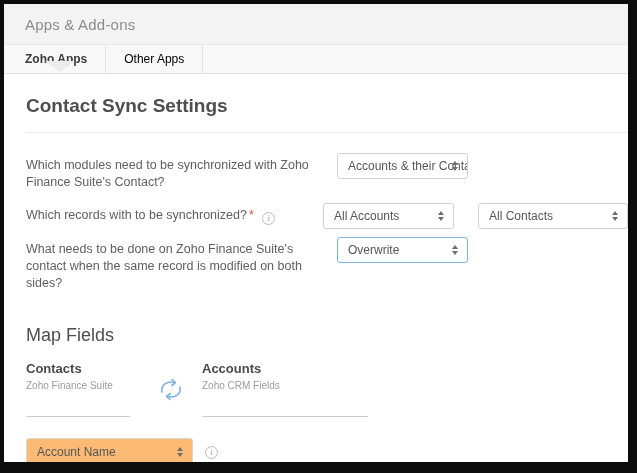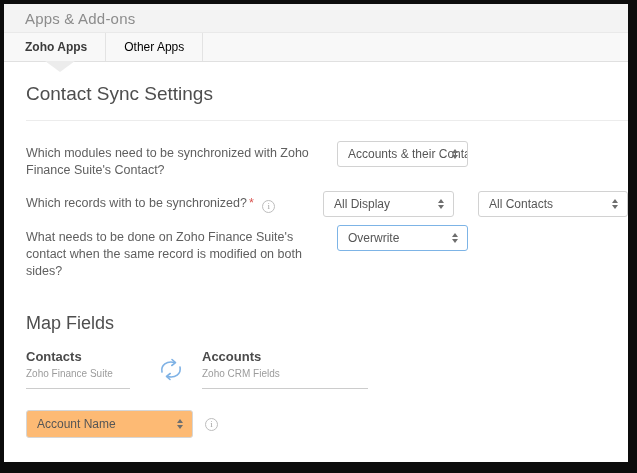--- a/index.html
+++ b/index.html
@@ -9,21 +9,21 @@
     font-family:"Liberation Sans", sans-serif;
     -webkit-font-smoothing:antialiased;
   }
   .inner {
     position:absolute; left:4px; top:4px; width:624px; height:458px;
     background:#ffffff; overflow:hidden;
   }
 
   
   .topbar {
-    height:29px; background:#f3f3f3; border-bottom:1px solid #e9e9e9;
+    height:41px; background:#f3f3f3; border-bottom:1px solid #e9e9e9;
     display:flex; align-items:center; padding-left:21px; box-sizing:border-box;
   }
   .topbar-title { font-size:15px; color:#8c8c8c; letter-spacing:.2px; }
 
   .tabbar {
     height:28px; background:#f8f8f8; border-bottom:1px solid #e0e0e0;
     display:flex; align-items:stretch; position:relative;
   }
   .tab {
     display:flex; align-items:center; padding:0 18px;
@@ -34,21 +34,21 @@
   .tab.active { color:#3b3b3b; font-weight:bold; }
   .tab-pointer {
     position:absolute; left:41px; top:57px; width:0; height:0;
     border-left:15px solid transparent; border-right:15px solid transparent;
     border-top:11px solid #ececec; z-index:2;
   }
 
   
   .content { padding:0 0 0 22px; }
   .h-main {
-    margin:21px 0 15px 0; font-size:19px; font-weight:400; color:#4e4e4e;
+    margin:21px 0 15px 0; font-size:19px; font-weight:700; color:#4e4e4e;
   }
   .rule { border:none; border-top:1px solid #ececec; margin:0; }
 
   .qrows { margin-top:20px; }
   .qrow { display:flex; align-items:flex-start; margin-bottom:12px; }
   .qrow.tight { margin-bottom:8px; }
   .qlabel {
     width:311px; font-size:12.5px; color:#5f5f5f; line-height:17px;
     padding-top:4px; box-sizing:border-box; padding-right:20px;
   }
@@ -82,21 +82,21 @@
   .info-icon::after { content:"i"; font-size:9px; font-family:"Liberation Serif", serif; line-height:1; }
 
   
   .h-map { margin:33px 0 15px 0; font-size:18px; font-weight:400; color:#4e4e4e; }
   .map-cols { display:flex; align-items:stretch; }
   .mcol { display:flex; flex-direction:column; }
   .mcol-left  { width:104px; margin-right:10px; }
   .mcol-right { width:166px; }
   .mcol-title { font-size:13px; font-weight:bold; color:#4a4a4a; margin-bottom:4px; }
   .mcol-sub   { font-size:10px; color:#9c9c9c; }
-  .mcol-line  { border-bottom:1px solid #cccccc; padding-bottom:9px; }
+  .mcol-line  { border-bottom:1px solid #cccccc; padding-bottom:25px; }
   .sync-wrap  { width:62px; display:flex; align-items:center; justify-content:center; }
 
   .map-rows { margin-top:21px; }
   .mrow { display:flex; align-items:center; margin-bottom:8px; height:28px; }
   .mlabel { width:159px; font-size:12.5px; color:#666666; }
   .mdd { width:167px; height:28px; }
 </style>
 </head>
 <body>
 
@@ -136,21 +136,21 @@
         </div>
       </div>
 
       <div class="qrow tight">
         <div class="qlabel">
           <span>Which records with to be synchronized?</span><span class="req">*</span>
           <span class="info-icon"></span>
         </div>
         <div class="qcontrols">
           <div class="dd">
-            <span>All Display</span>
+            <span>All Accounts</span>
             <span class="stepper">
                 <span class="tri-up"></span>
                 <span class="tri-down"></span>
               </span>
           </div>
           <div class="dd wide">
             <span>All Contacts</span>
             <span class="stepper">
                 <span class="tri-up"></span>
                 <span class="tri-down"></span>

